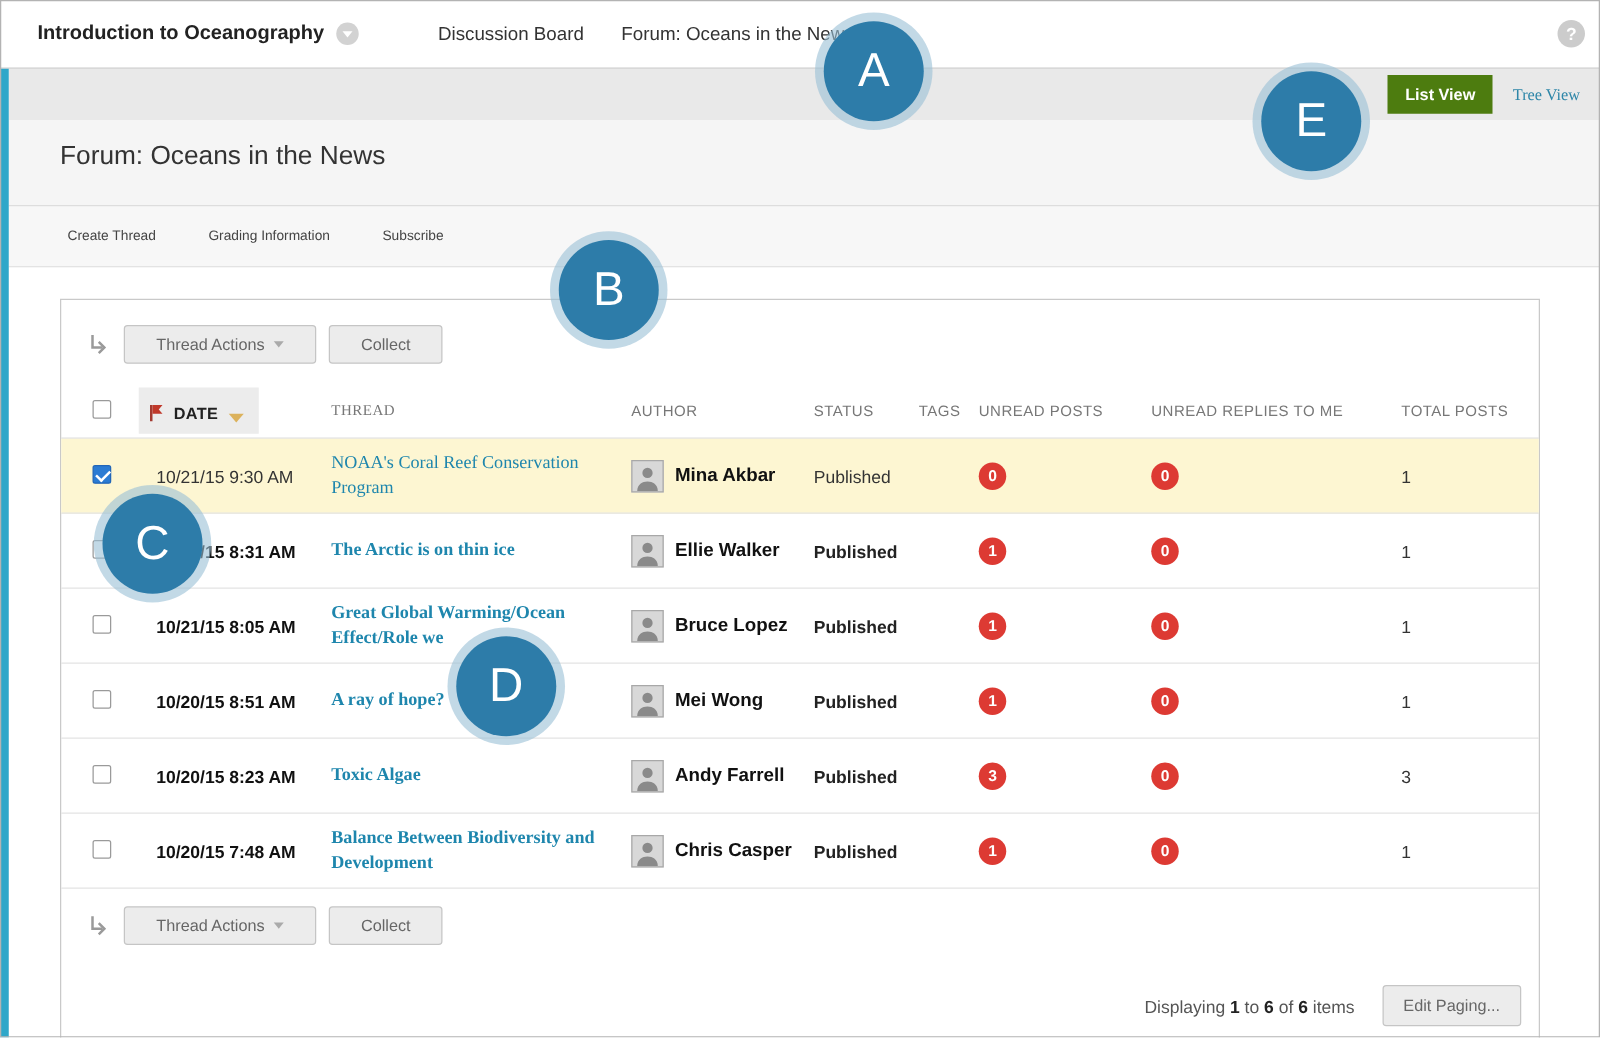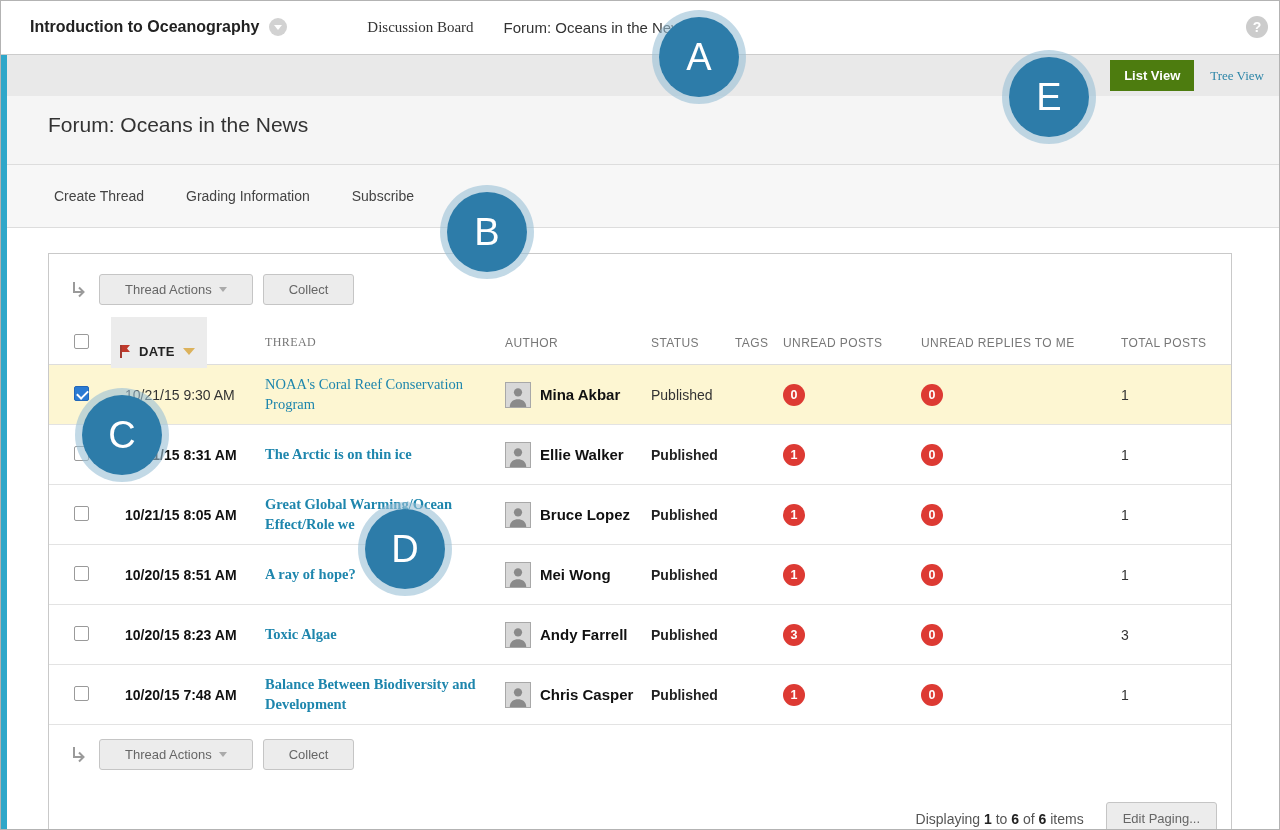--- a/index.html
+++ b/index.html
@@ -11,38 +11,38 @@
     overflow:hidden;
   }
   .frame { position:absolute; inset:0; border:1px solid #b3b3b3; pointer-events:none; z-index:70; }
 
   
   .topbar { height:55px; background:#fff; border-bottom:1px solid #ccc; display:flex; align-items:center; padding-left:30px; position:relative; }
   .course-title { font-size:16px; font-weight:bold; color:#222; }
   .disc-circle { width:18px; height:18px; border-radius:50%; background:#d2d2d2; display:inline-flex; align-items:center; justify-content:center; margin-left:10px; cursor:pointer; }
   .disc-circle .tri { border-left:4px solid transparent; border-right:4px solid transparent; border-top:5px solid #fff; margin-top:1px; }
   .crumb { font-size:15px; color:#333; }
-  .crumb-1 { margin-left:80px;font-family:Liberation Serif, serif; }
+  .crumb-1 { margin-left:63px; }
   .crumb-2 { margin-left:30px; }
   .help { position:absolute; right:12px; top:16px; width:22px; height:22px; border-radius:50%; background:#ccc; color:#fff; font-weight:bold; font-size:14px; display:flex; align-items:center; justify-content:center; cursor:pointer; }
 
   
   .leftstrip { position:absolute; left:0; top:55px; width:7px; height:775px; background:var(--accent,#2fa7c9); z-index:5; }
 
   .main { margin-left:7px; }
 
   
   .band1 { height:41px; background:#e9e9e9; display:flex; align-items:center; justify-content:flex-end; padding-right:16px; }
   .btn-listview { background:#4d7c0f; color:#fff; font-weight:bold; font-size:13px; padding:8px 14px; cursor:pointer; }
   .link-treeview { color:#2e86a8; font-size:13px; margin-left:16px; cursor:pointer;font-family:Liberation Serif, serif; }
   .band2 { height:68px; background:#f5f5f5; padding:17px 0 0 41px; }
   .page-title { font-size:21px; color:#333; font-weight:normal; }
 
   
-  .actionbar { height:64px; background:#f7f7f7; border-top:1px solid #ddd; border-bottom:1px solid #ddd; display:flex; align-items:center; padding:0 40px 0 47px; font-size:14px; color:#444; }
+  .actionbar { height:50px; background:#f7f7f7; border-top:1px solid #ddd; border-bottom:1px solid #ddd; display:flex; align-items:center; padding:0 40px 0 47px; font-size:11px; color:#444; }
   .ab-left { display:flex; gap:42px; }
   .ab-left span { cursor:pointer; }
   .ab-right { margin-left:auto; display:flex; align-items:center; gap:38px; color:#555; }
   .ab-right span { cursor:pointer; }
   .ab-strong { font-weight:bold; color:#333; }
   .tri-down { display:inline-block; border-left:4px solid transparent; border-right:4px solid transparent; border-top:5px solid #9a9a9a; margin-left:6px; vertical-align:2px; }
 
   
   .content { padding:25px 48px 0 41px; background:#fff; }
   .card { border:1px solid #c9c9c9; background:#fff; min-height:584px; }
@@ -55,21 +55,21 @@
   .col-check   { flex:0 0 76px;  padding-left:25px; }
   .col-date    { flex:0 0 140px; }
   .col-thread  { flex:0 0 240px;font-family:Liberation Serif, serif; }
   .col-author  { flex:0 0 146px; }
   .col-status  { flex:0 0 84px; }
   .col-tags    { flex:0 0 48px; }
   .col-unread  { flex:0 0 138px; }
   .col-replies { flex:0 0 200px; }
   .col-total   { flex:1; }
 
-  .date-hdr-box { display:inline-flex; align-items:center; gap:8px; background:#ececec; padding:27px 12px 9px 8px; margin-left:-14px; cursor:pointer; }
+  .date-hdr-box { display:inline-flex; align-items:flex-end; gap:8px; background:#ececec; padding:13px 12px 9px 8px; margin-left:-14px; cursor:pointer; }
   .date-hdr-box .hdr-date-label { font-size:13px; font-weight:bold; color:#222; letter-spacing:.3px; }
   .sort-tri { border-left:6px solid transparent; border-right:6px solid transparent; border-top:7px solid #dcb25c; }
 
   .row { display:flex; align-items:center; min-height:60px; border-bottom:1px solid #e3e3e3; font-size:14px; color:#333; }
   .row.selected { background:var(--selected,#fdf6d2); }
   .row.unread .tdate  { font-weight:bold; color:#111; }
   .row.unread .tstatus{ font-weight:bold; color:#222; }
   .tthread a { color:var(--link,#1e86ad); text-decoration:none; font-size:14.5px; line-height:1.35; display:inline-block; padding-right:14px; cursor:pointer; }
   .row.unread .tthread a { font-weight:bold; }
   .tauthor { display:flex; align-items:center; gap:9px; font-weight:bold; font-size:15px; color:#111; }

